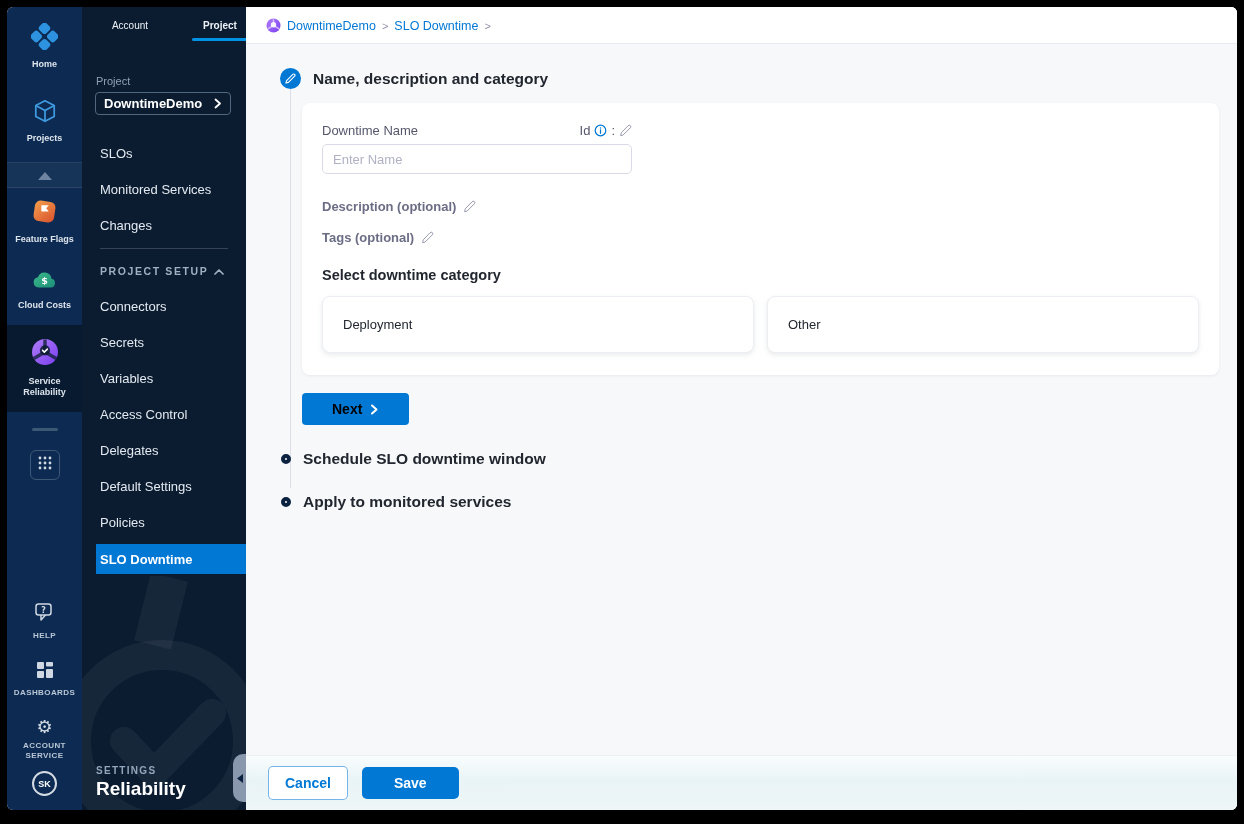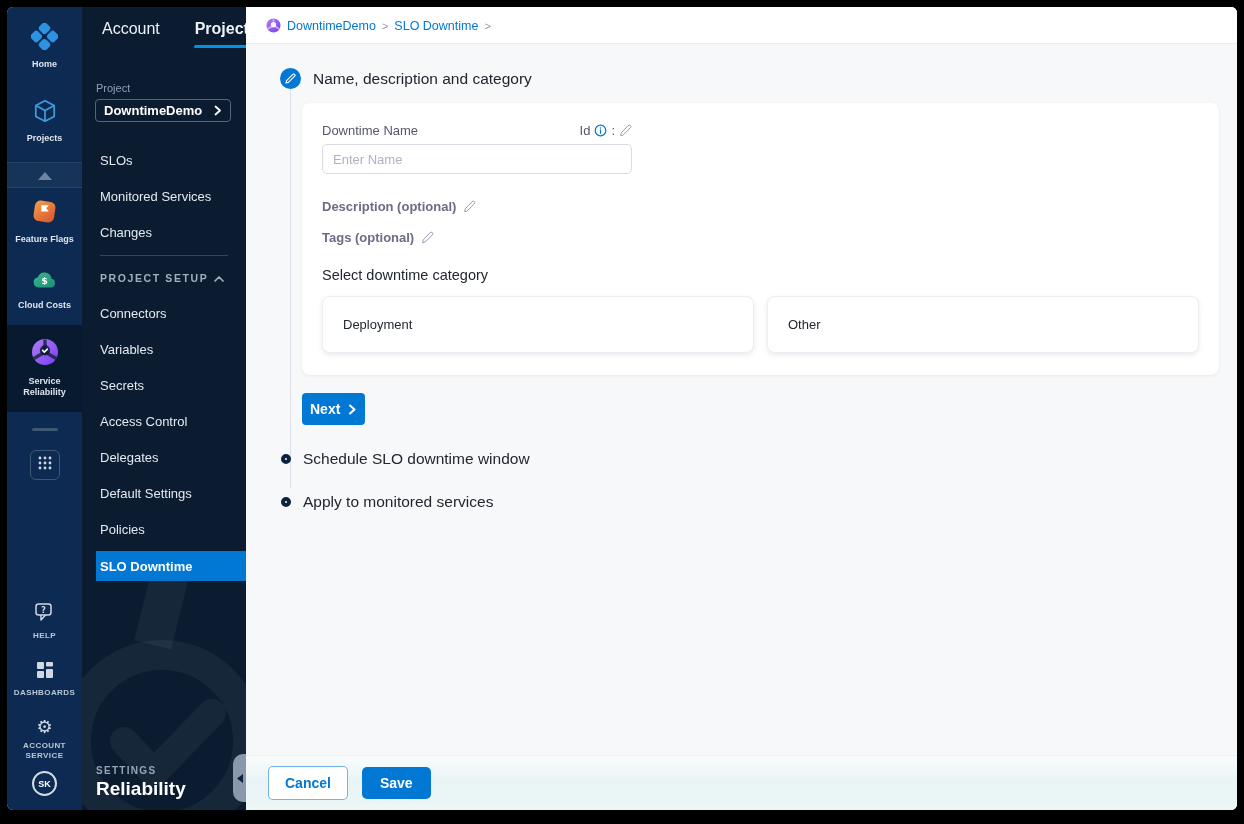--- a/index.html
+++ b/index.html
@@ -25,21 +25,21 @@
   .rail-spacer { flex:1; }
   .m-bottom { margin-bottom:12px; }
   .avatar { width:25px; height:25px; border:2px solid #d5dbe3; border-radius:50%; margin:6px auto 14px;
     display:flex; align-items:center; justify-content:center; color:#fff; font-size:9px; font-weight:700; cursor:pointer; }
   .gear-glyph { font-size:18px; color:#cfd8e3; line-height:1; font-family:"DejaVu Sans",sans-serif; }
 
   
   .sidebar { width:164px; background:#0b1c30; flex-shrink:0; position:relative; overflow:hidden; }
   .side-tabs { display:flex; gap:34px; padding:13px 0 0 20px; }
   .tabcol { display:flex; flex-direction:column; align-items:center; cursor:pointer; }
-  .tab { font-size:16px; color:#eef2f7; }
+  .tab { font-size:10px; color:#eef2f7; }
   .tab.active { font-weight:700; }
   .tab-underline { width:56px; height:3px; border-radius:2px; margin-top:7px; background:transparent; }
   .tab-underline.on { background:#0092e4; }
   .proj-label { margin:34px 0 5px 14px; font-size:11px; color:#8fa0b5; }
   .proj-select { margin:0 15px 0 13px; height:23px; border:1px solid #51677f; border-radius:4px;
     display:flex; align-items:center; justify-content:space-between; padding:0 8px; cursor:pointer; }
   .proj-name { font-size:13px; font-weight:700; color:#fff; }
   .menu { margin-top:20px; position:relative; z-index:2; }
   .menu-item { height:36px; display:flex; align-items:center; padding-left:18px; font-size:13px; color:#e3e9f0; cursor:pointer; }
   .menu-divider { border-top:1px solid rgba(255,255,255,0.18); margin:5px 18px; }
@@ -59,48 +59,48 @@
   .page-header { background:#fff; padding:11px 20px 10px; border-bottom:1px solid #e8ebf1; }
   .breadcrumb { display:flex; align-items:center; gap:6px; font-size:12.5px; }
   .crumb-link { color:#0278d5; cursor:pointer; }
   .crumb-sep { color:#9293ab; font-size:11px; }
   .page-title { font-size:19px; font-weight:700; color:#1c1f26; margin-top:6px; }
   .content { flex:1; position:relative; padding:24px 18px 0 34px; overflow:hidden; }
   .connector { position:absolute; left:44px; top:40px; width:1px; height:404px; background:#dcdee8; z-index:0; }
   .step-row { display:flex; align-items:center; gap:12px; position:relative; z-index:1; }
   .step1-circle { width:21px; height:21px; border-radius:50%; background:#0278d5; flex-shrink:0;
     display:flex; align-items:center; justify-content:center; }
-  .step-title { font-size:15.5px; font-weight:400; color:#22272f; }
+  .step-title { font-size:15.5px; font-weight:700; color:#22272f; }
   .form-card { background:#fff; border-radius:8px; margin:14px 0 0 22px; padding:20px 20px 22px;
     box-shadow:0 1px 3px rgba(40,41,61,0.07); position:relative; z-index:1; }
   .name-row { display:flex; justify-content:space-between; align-items:center; width:310px; }
   .field-label { font-size:13px; color:#55576b; }
   .id-group { display:flex; align-items:center; gap:4px; font-size:13px; color:#55576b; }
   .pencil { color:#9293ab; cursor:pointer; display:inline-flex; }
   .name-input { width:310px; height:30px; margin-top:6px; border:1px solid #d9dae5; border-radius:5px;
     padding:0 10px; font-size:13px; color:#22272f; outline:none; font-family:"Liberation Sans",sans-serif; }
   .name-input::placeholder { color:#b0b1c3; }
   .opt-row { display:flex; align-items:center; gap:7px; margin-top:25px; font-size:13px; font-weight:600; color:#6b6d85; }
   .opt-row.tags { margin-top:16px; }
-  .cat-heading { margin-top:22px; font-size:14.5px; font-weight:400; color:#22272f; }
+  .cat-heading { margin-top:22px; font-size:14.5px; font-weight:700; color:#22272f; }
   .cat-row { display:flex; gap:13px; margin-top:13px; }
   .cat-card { flex:1; height:57px; background:#fff; border:1px solid #eceef3; border-radius:8px;
     box-shadow:0 2px 5px rgba(96,97,112,0.13); display:flex; align-items:center; padding:0 20px;
     font-size:13px; color:#22272f; cursor:pointer; }
   .next-btn { margin:18px 0 0 22px; display:inline-flex; align-items:center; gap:8px; background:#0278d5;
-    color:#ffffff; font-weight:700; font-size:14px; border:none; border-radius:4px; padding:8px 8px; cursor:pointer;
+    color:#000000; font-weight:700; font-size:14px; border:none; border-radius:4px; padding:8px 30px; cursor:pointer;
     position:relative; z-index:1; font-family:"Liberation Sans",sans-serif; }
   .future-step { margin-top:25px; display:flex; align-items:center; gap:12px; position:relative; z-index:1; }
   .ring { width:10px; height:10px; border:4.5px solid #0b2240; background:#fff; border-radius:50%; margin-left:1px; flex-shrink:0; }
   .footer { height:55px; background:linear-gradient(180deg,#f9fcfd 0%,#e9f4f7 45%,#eef6f6 100%);
     border-top:1px solid #eef1f4; display:flex; align-items:center; gap:14px; padding-left:22px; }
   .btn-cancel { background:#fff; color:#0278d5; font-weight:700; font-size:14px; border:1px solid rgba(2,120,213,0.55);
     border-radius:5px; padding:8px 16px; cursor:pointer; font-family:"Liberation Sans",sans-serif; }
   .btn-save { background:#0278d5; color:#fff; font-weight:700; font-size:14px; border:none;
-    border-radius:5px; padding:8px 18px; cursor:pointer; font-family:"Liberation Sans",sans-serif; }
+    border-radius:5px; padding:8px 32px; cursor:pointer; font-family:"Liberation Sans",sans-serif; }
 </style>
 </head>
 <body>
 
 <div class="screen">
 
   <nav class="rail">
     <div class="rail-item m-home">
       <span>
         <svg width="27" height="27" viewBox="0 0 24 24">
@@ -252,22 +252,22 @@
       <div class="menu-divider"></div>
       <div class="section-row">
         <span>PROJECT SETUP</span>
         <span>
           <svg width="10" height="6" viewBox="0 0 10 6" fill="none" stroke="#9fb0c1" stroke-width="1.7" stroke-linecap="round" stroke-linejoin="round">
               <path d="M1 5 5 1l4 4"></path>
             </svg>
         </span>
       </div>
       <div class="menu-item">Connectors</div>
+      <div class="menu-item">Secrets</div>
       <div class="menu-item">Variables</div>
-      <div class="menu-item">Secrets</div>
       <div class="menu-item">Access Control</div>
       <div class="menu-item">Delegates</div>
       <div class="menu-item">Default Settings</div>
       <div class="menu-item">Policies</div>
       <div class="menu-item selected">SLO Downtime</div>
     </div>
     <div class="watermark">
       <svg width="250" height="270" viewBox="0 0 250 270">
           <g stroke="rgba(255,255,255,0.05)" fill="none">
             <rect x="98" y="0" width="38" height="70" fill="rgba(255,255,255,0.05)" stroke="none" transform="rotate(14 117 35)"></rect>

